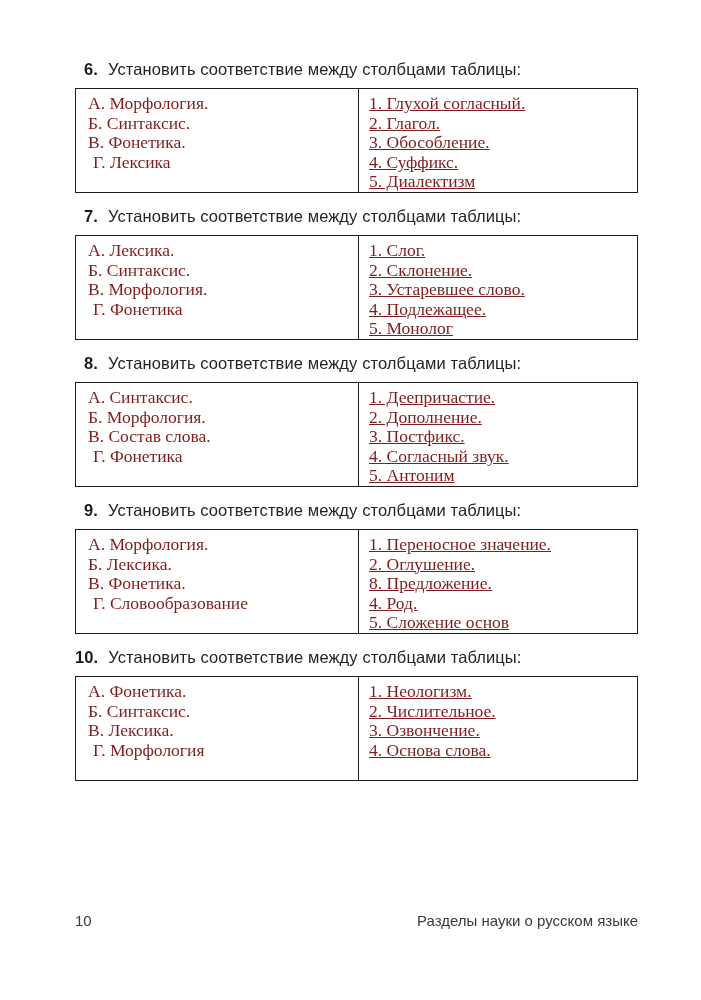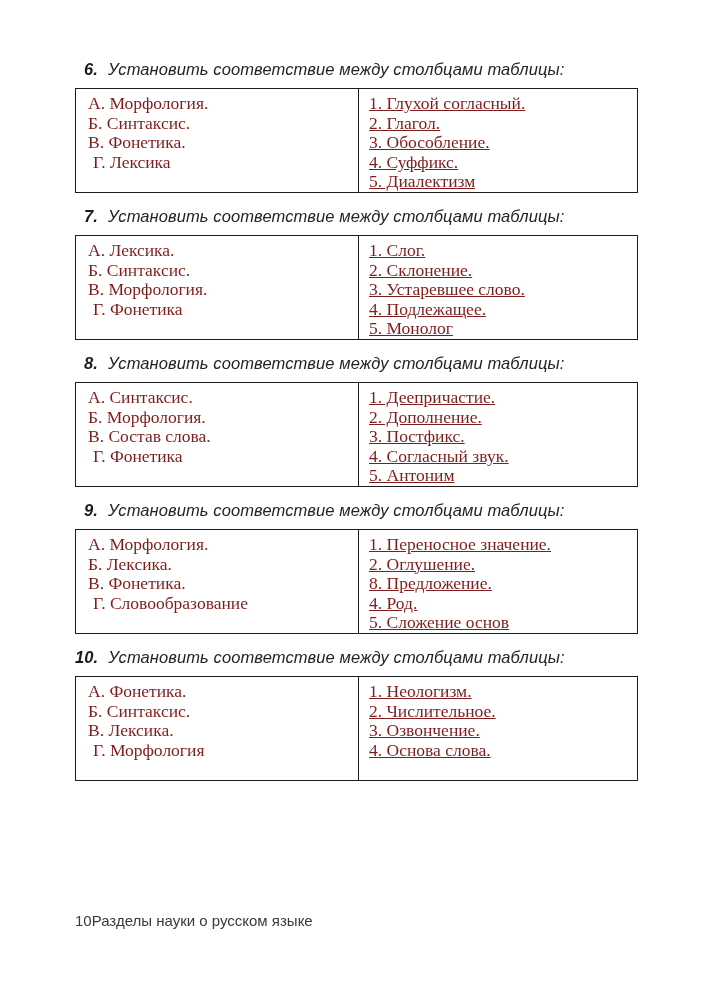--- a/index.html
+++ b/index.html
@@ -1,28 +1,28 @@
 <!DOCTYPE html>
 <html><head>
 <meta charset="utf-8">
 <style>
   * { margin:0; padding:0; box-sizing:border-box; }
   html,body { width:701px; height:1000px; background:#ffffff; }
   body { position:relative; font-family:"Liberation Sans", sans-serif; }
   .content { position:absolute; left:75px; top:58px; width:563px; }
   .block { margin-bottom:12px; }
-  .hdr { font-size:16.5px; line-height:22px; color:#242424; margin-bottom:8px; letter-spacing:0.1px;font-style:italic; }
+  .hdr { font-size:16.5px; line-height:22px; color:#242424; margin-bottom:8px; letter-spacing:0.1px; }
   .hdr .num { font-weight:700; display:inline-block; min-width:23px; text-align:right; margin-right:10px; color:#1b1b1b; }
   .ex-table { display:flex; height:105px; border:1.5px solid #1c1c1c; background:#fff; }
   .cell { font-family:"Liberation Serif","DejaVu Serif",serif; font-size:17.5px; line-height:19.6px; color:#7f1d1d; padding:5px 6px 0 12px; }
   .cell.left { width:283px; border-right:1.5px solid #1c1c1c; }
   .cell.right { flex:1; padding-left:10px;text-decoration:underline; }
   .cell p { white-space:nowrap; }
   .cell p.indent { padding-left:5px; }
-  .footer { position:absolute; left:75px; top:911px; width:563px; display:flex; justify-content:flex-start; font-size:15px; line-height:20px; color:#3a3a3a; }
+  .footer { position:absolute; left:75px; top:911px; width:563px; display:flex; justify-content:space-between; font-size:15px; line-height:20px; color:#3a3a3a; }
 </style>
 </head>
 <body>
 
 <main class="content">
 
   <section class="block">
     <p class="hdr"><span class="num">6.</span><span>Установить соответствие между столбцами таблицы:</span></p>
     <div class="ex-table">
       <div class="cell left">

